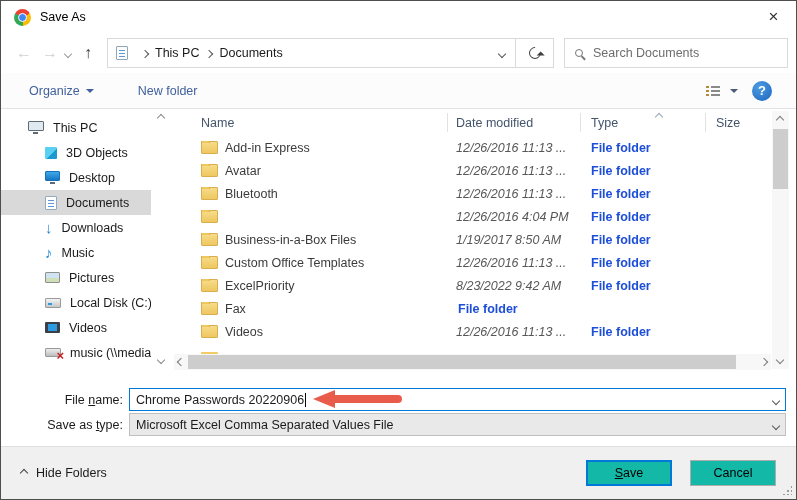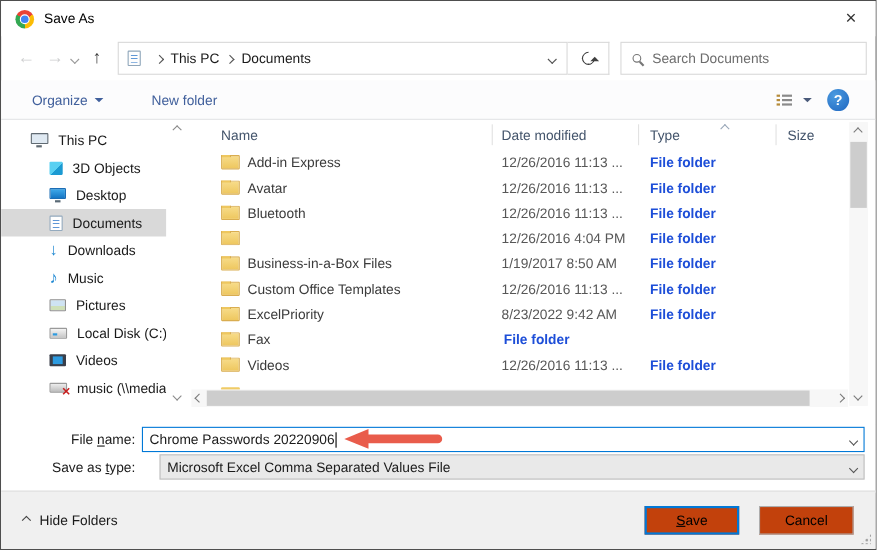--- a/index.html
+++ b/index.html
@@ -111,21 +111,21 @@
   .hcell.c-date { width:133px; padding-left:8px;  border-right:1px solid #e2e2e2; }
   .hcell.c-type { width:125px; padding-left:10px; border-right:1px solid #e2e2e2; }
   .hcell.c-size { width:60px;  padding-left:10px; }
   .sort-caret { position:absolute; left:470px; top:0px; color:#98a6b8; }
   .sort-caret .chev { border-width:1px; }
 
   .rows { }
   .row { display:flex; height:23px; align-items:center; }
   .cell { white-space:nowrap; overflow:hidden; }
   .cell.c-name { width:262px; padding-left:15px; display:flex; align-items:center; gap:7px; color:#3b3b3b; }
-  .cell.c-date { width:133px; padding-left:8px; color:#575757; }
+  .cell.c-date { width:133px; padding-left:8px; color:#575757;font-style:italic; }
   .cell.c-type { width:125px; padding-left:10px; color:#1d4ed8;font-weight:bold; }
   .cell.c-size { width:60px; }
   .folder-icon { width:17px; height:13px; flex:none; position:relative; border-radius:1px;
     background:linear-gradient(#f7dc8a, #eec75f); border:1px solid #d9ad50; }
   .folder-icon::before { content:""; position:absolute; top:-3px; left:-1px; width:7px; height:3px;
     background:#eec75f; border:1px solid #d9ad50; border-bottom:none; border-radius:1px 1px 0 0; }
   .row-sliver { position:absolute; left:200px; top:243px; width:17px; height:3px;
     background:#f0cb66; border-radius:1px 1px 0 0; }
 
   
@@ -144,38 +144,38 @@
   .fields { position:relative; height:62px; background:#fff; }
   .frow { position:absolute; left:0; right:10px; height:23px; display:flex; align-items:center; }
   .frow.name-row { top:2px; }
   .frow.type-row { top:27px; }
   .flabel { width:128px; text-align:right; padding-right:6px; color:#1a1a1a; flex:none; }
   .u { text-decoration:underline; }
   .fname-input { flex:1; height:23px; border:1px solid #0078d7; background:#fff;
     display:flex; align-items:center; padding:0 6px; position:relative; }
   .caret-bar { width:1px; height:14px; background:#000; margin-left:1px; }
   .combo { flex:1; height:23px; border:1px solid #bfbfbf; background:#e9e9e9;
-    display:flex; align-items:center; padding:0 6px;margin-left:16px; }
+    display:flex; align-items:center; padding:0 6px; }
   .combo-chev { margin-left:auto; color:#555; }
 
   
   .anno-arrow { position:absolute; left:303px; top:389px; width:100px; height:18px; pointer-events:none; }
   .anno-arrow .head { position:absolute; left:0; top:0; width:0; height:0;
     border:9px solid transparent; border-right:22px solid #e95c4b; }
   .anno-arrow .body { position:absolute; left:20px; top:5px; width:78px; height:8px;
     background:#e95c4b; border-radius:0 5px 5px 0; }
 
   
   .footer { position:absolute; left:0; right:0; bottom:0; height:53px; background:#f0f0f0;
     border-top:1px solid #dfdfdf; display:flex; align-items:center; padding:0 20px; }
   .hide-folders { display:flex; align-items:center; gap:9px; color:#1a1a1a; }
   .hide-folders .chev { color:#444; }
   .btns { margin-left:auto; display:flex; gap:18px; }
   .btn { width:86px; height:26px; display:flex; align-items:center; justify-content:center;
-    background:#c2410c; border:1px solid #adadad; color:#000; }
+    background:#14b8a6; border:1px solid #adadad; color:#000; }
   .btn.default { border:2px solid #0078d7; }
   .grip { position:absolute; right:4px; bottom:4px; width:10px; height:10px;
     background-image:radial-gradient(#9a9a9a 1px, transparent 1.3px); background-size:4px 4px;
     clip-path:polygon(100% 0, 100% 100%, 0 100%); }
 </style>
 </head>
 <body>
 
 <div class="window">
 

